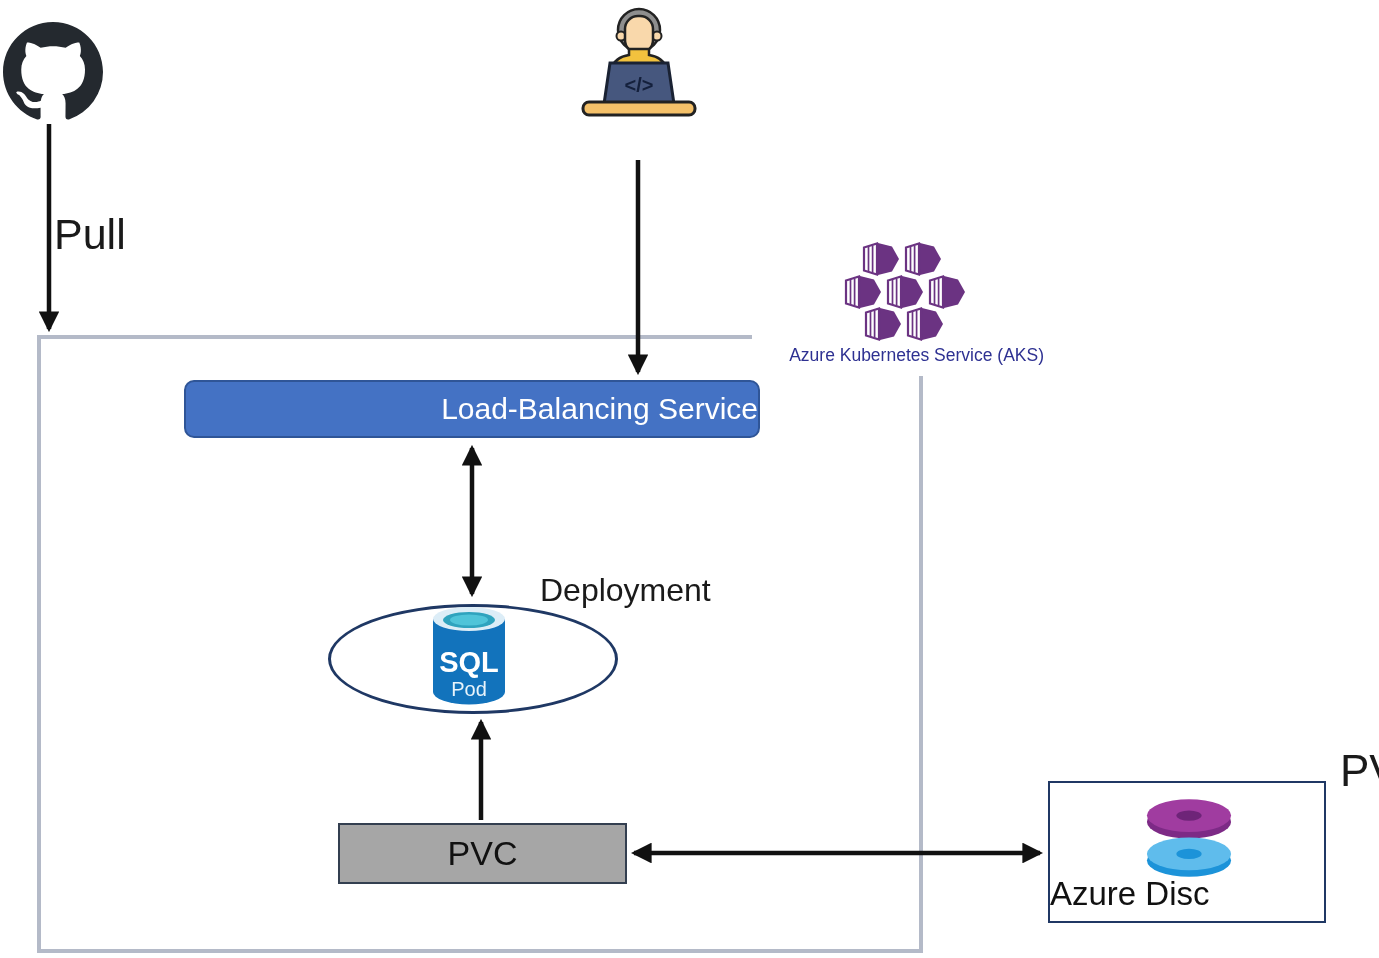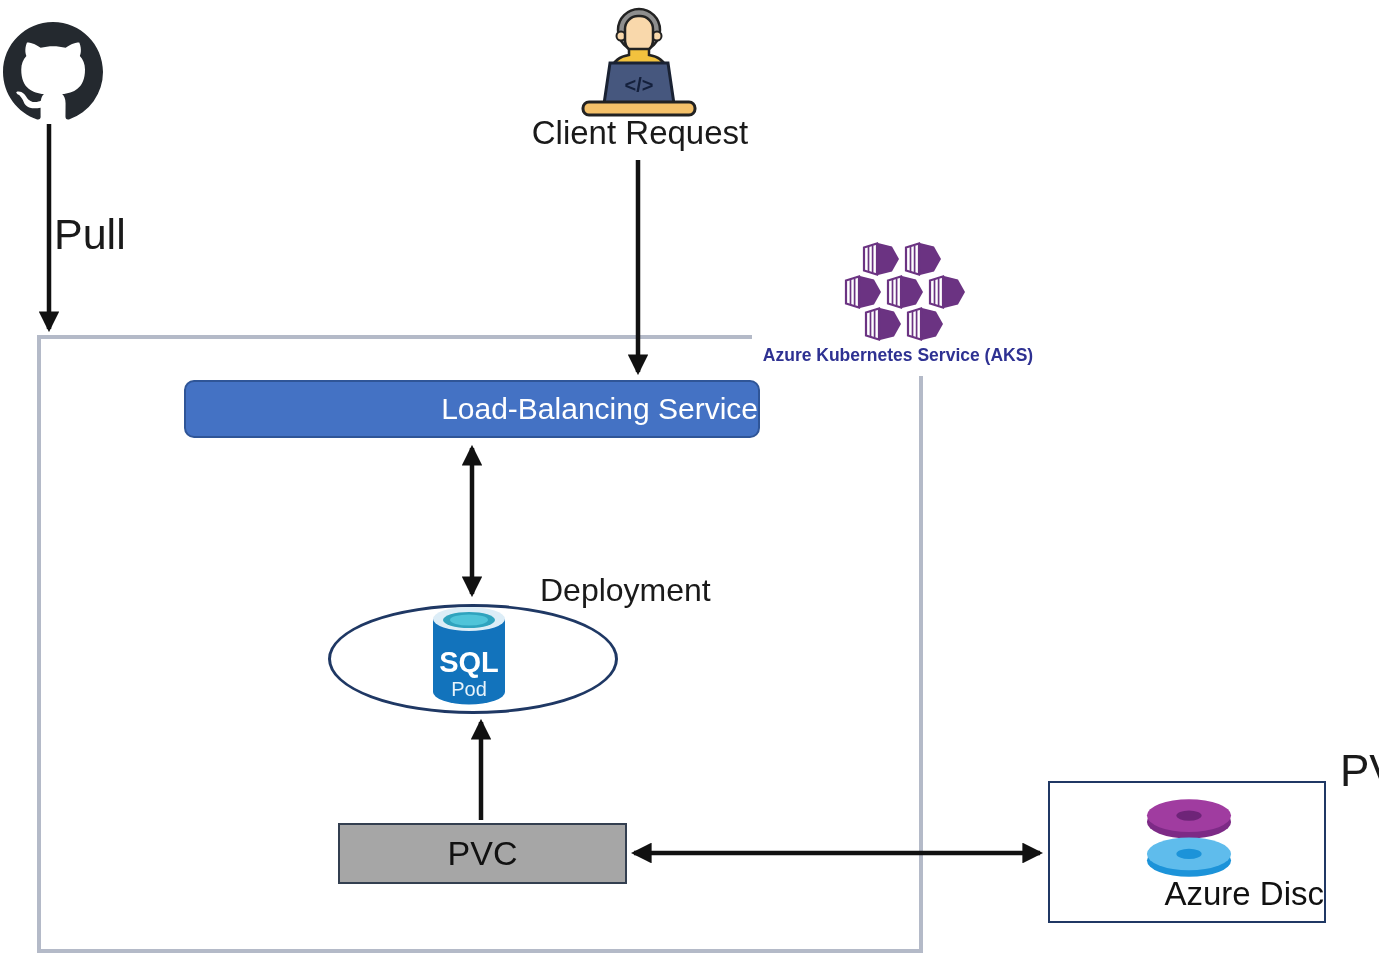--- a/index.html
+++ b/index.html
@@ -19,22 +19,22 @@
   .github-icon{left:3px;top:22px;width:100px;height:100px;z-index:3;}
   .pull-label{left:54px;top:210px;font-size:43px;z-index:3;}
 
   
   .client-icon{left:581px;top:3px;width:116px;height:114px;z-index:3;}
   .client-label{left:515px;top:114px;width:250px;text-align:center;font-size:33px;z-index:3;}
 
   
   .aks-block{left:752px;top:230px;width:292px;height:146px;background:#fff;z-index:2;}
   .aks-hexes{position:absolute;left:0;top:0;width:292px;height:112px;}
-  .aks-label{position:absolute;left:0;top:115px;width:292px;text-align:center;
-    font-size:17.5px;font-weight:bold;color:#2E3192;}
+  .aks-label{position:absolute;left:0;top:115px;width:292px;text-align:right;
+    font-size:17.5px;font-weight:normal;color:#2E3192;}
 
   
   .lb-box{
     left:184px;top:380px;width:576px;height:58px;background:#4472C4;
     border:2.5px solid #2F5597;border-radius:10px;box-sizing:border-box;
     display:flex;align-items:center;justify-content:flex-end;z-index:3;
   }
   .lb-box span{color:#fff;font-size:30px;}
 
   
@@ -53,21 +53,21 @@
   }
   .pvc-box span{font-size:34px;color:#111;}
 
   
   .pv-label{left:1340px;top:746px;font-size:44px;z-index:3;}
   .pv-box{
     left:1048px;top:781px;width:278px;height:142px;background:#fff;
     border:2.5px solid #203864;box-sizing:border-box;z-index:3;
   }
   .disc-icon{position:absolute;left:92px;top:12px;width:94px;height:86px;}
-  .disc-label{position:absolute;left:0;bottom:8px;width:100%;text-align:right;font-size:33px;color:#111;}
+  .disc-label{position:absolute;left:0;bottom:8px;width:100%;text-align:left;font-size:33px;color:#111;}
 
   
   .arrows{left:0;top:0;width:1379px;height:958px;z-index:6;pointer-events:none;}
 </style>
 </head>
 <body>
 
 <div class="canvas">
 
   <div class="abs cluster-box"></div>
@@ -82,21 +82,20 @@
     <circle cx="58" cy="27" r="21" fill="#8E8E8E" stroke="#222" stroke-width="2.5"></circle>
     <circle cx="40" cy="33" r="4.5" fill="#F9D8AB" stroke="#222" stroke-width="2"></circle>
     <circle cx="76" cy="33" r="4.5" fill="#F9D8AB" stroke="#222" stroke-width="2"></circle>
     <rect x="44" y="13" width="28" height="37" rx="13" fill="#F9D8AB" stroke="#222" stroke-width="2.5"></rect>
     <path d="M30,66 Q34,54 48,52 L48,46 L68,46 L68,52 Q82,54 86,66 Z" fill="#F2C23E" stroke="#222" stroke-width="2.5"></path>
     <polygon points="29,60 87,60 93,101 23,101" fill="#46577E" stroke="#1A2233" stroke-width="3"></polygon>
     <text x="58" y="89" text-anchor="middle" font-size="20" font-weight="bold" fill="#14203C">&lt;/&gt;</text>
     <rect x="2" y="99" width="112" height="13" rx="6" fill="#F5C169" stroke="#222" stroke-width="3"></rect>
   </svg>
 
-  <div class="abs client-label">Client Request</div>
 
   <div class="abs aks-block">
     <svg class="aks-hexes" viewBox="0 0 292 112">
       <defs>
         <g id="hexbox">
           <polygon points="18,1 32,4.5 39,17 32,29.5 18,33" fill="#6B3382"></polygon>
           <polygon points="4,5.5 17,1.5 17,32.5 4,28.5" fill="#fff" stroke="#6B3382" stroke-width="2.2"></polygon>
           <line x1="8.5" y1="4.8" x2="8.5" y2="29.3" stroke="#6B3382" stroke-width="1.7"></line>
           <line x1="12.6" y1="3.5" x2="12.6" y2="30.6" stroke="#6B3382" stroke-width="1.7"></line>
         </g>

